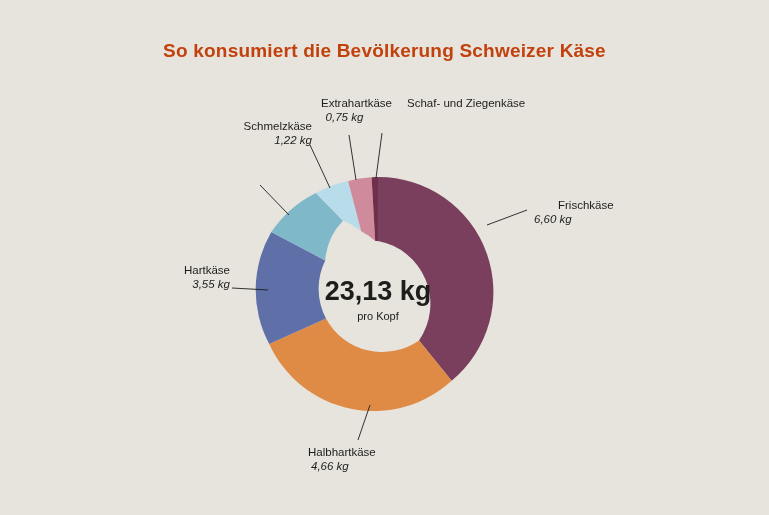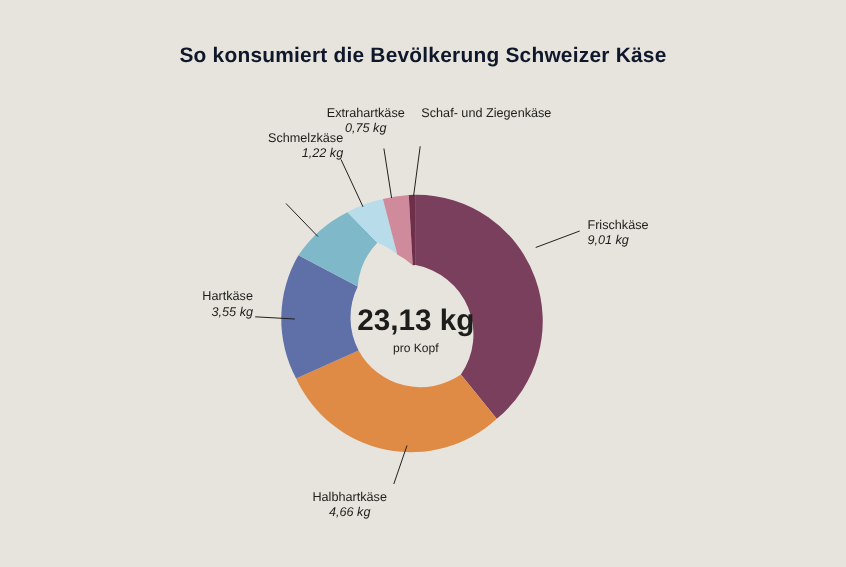--- a/index.html
+++ b/index.html
@@ -21,21 +21,21 @@
   }
   .chart-title {
     position: absolute;
     top: 40px;
     left: 0;
     width: 769px;
     text-align: center;
     font-size: 19px;
     font-weight: bold;
     letter-spacing: 0.2px;
-    color: #0f172a;
+    color: #c2410c;
   }
   svg.donut {
     position: absolute;
     left: 0;
     top: 0;
   }
   .center-value {
     font-size: 27px;
     font-weight: bold;
     fill: #1d1d1b;
@@ -44,21 +44,21 @@
     font-size: 11px;
     fill: #1d1d1b;
   }
   .lbl {
     position: absolute;
     font-size: 11.5px;
     line-height: 14px;
     color: #1d1d1b;
     white-space: nowrap;
   }
-  .lbl .name { display: block; }
+  .lbl .name { display: block; margin-left: 24px; }
   .lbl .val { display: block; font-style: italic; }
   .lbl.right { text-align: left; }
   .lbl.left { text-align: right; }
   .lbl.center { text-align: center; }
 </style>
 </head>
 <body>
 
 <div id="chart-root">
 
@@ -92,21 +92,21 @@
       <line x1="356" y1="180" x2="349" y2="135"></line>
       <line x1="376" y1="178" x2="382" y2="133"></line>
     </g>
 
     <text class="center-value" x="378" y="300" text-anchor="middle">23,13 kg</text>
     <text class="center-sub" x="378" y="320" text-anchor="middle">pro Kopf</text>
   </svg>
 
   <div class="lbl right" style="left:534px; top:198px;">
     <span class="name">Frischkäse</span>
-    <span class="val">9,01 kg</span>
+    <span class="val">6,60 kg</span>
   </div>
 
   <div class="lbl center" style="left:284px; top:445px;">
     <span class="name">Halbhartkäse</span>
     <span class="val">4,66 kg</span>
   </div>
 
   <div class="lbl left" style="left:120px; top:263px; width:110px;">
     <span class="name">Hartkäse</span>
     <span class="val">3,55 kg</span>

